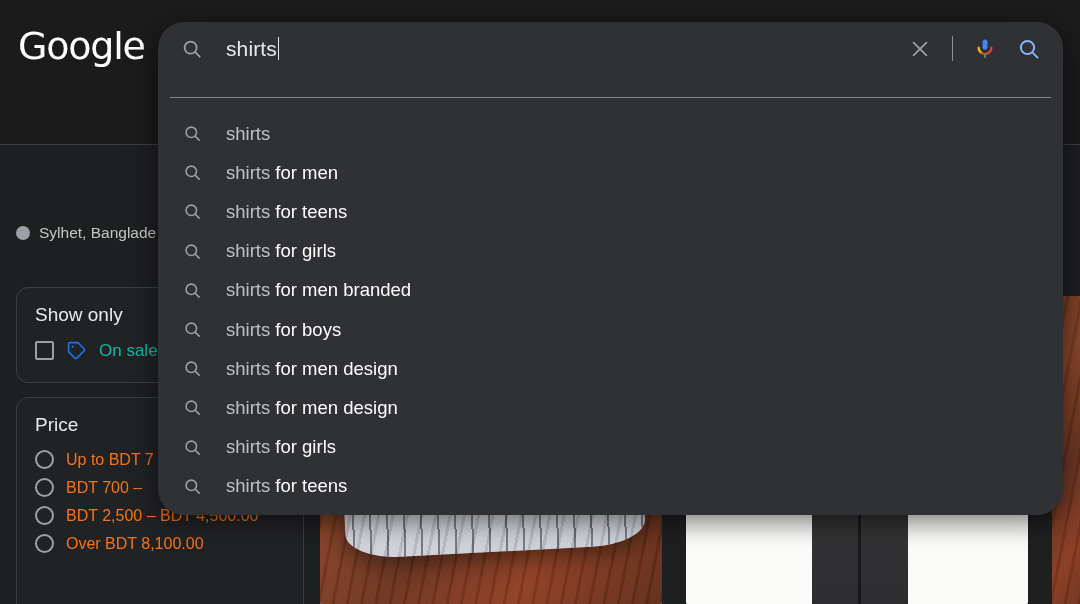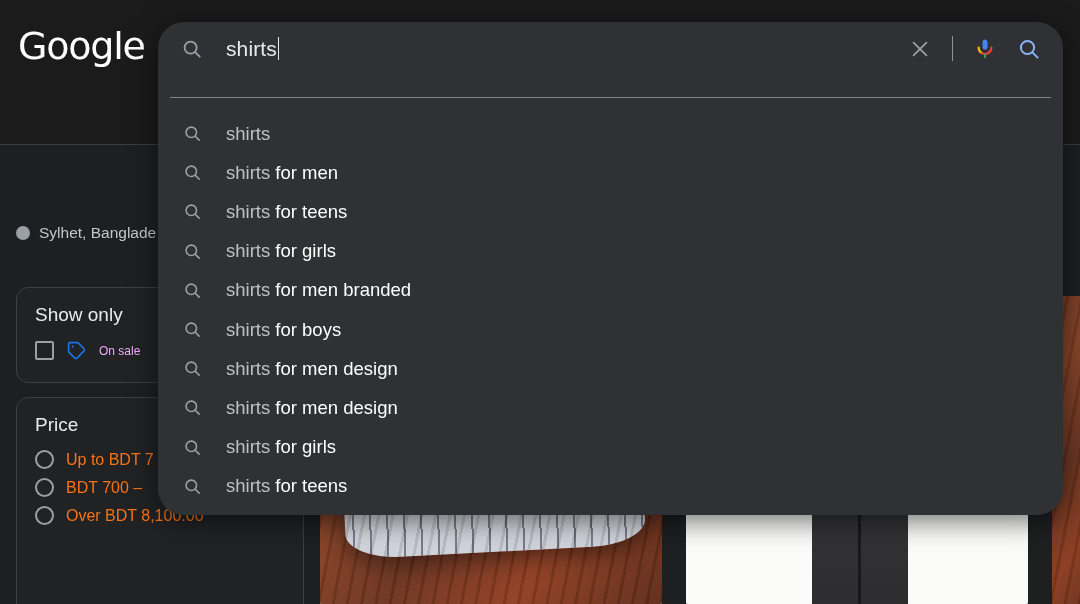--- a/index.html
+++ b/index.html
@@ -67,21 +67,21 @@
     font-size: 19px; color: #e8eaed; font-weight: 400;
     margin-bottom: 14px;
   }
   .chk-row { display: flex; align-items: center; gap: 12px; }
   .checkbox {
     width: 19px; height: 19px;
     border: 2px solid #9aa0a6; border-radius: 2px;
     flex: none;
   }
   .tag-icon { flex: none; display: block; }
-  .chk-label { font-size: 12px; color: #f0abfc; white-space: nowrap; }
+  .chk-label { font-size: 17px; color: #14b8a6; white-space: nowrap; }
 
   .radio-row {
     display: flex; align-items: center; gap: 12px;
     margin-bottom: 9px;
   }
   .radio {
     width: 19px; height: 19px; border-radius: 50%;
     border: 2px solid #9aa0a6; flex: none;
   }
   .radio-label { font-size: 16px; color: #f97316; white-space: nowrap; }
@@ -252,20 +252,24 @@
     <div class="radio-row">
       <span class="radio"></span>
       <span class="radio-label">Up to BDT 7</span>
     </div>
     <div class="radio-row">
       <span class="radio"></span>
       <span class="radio-label">BDT 700 – </span>
     </div>
     <div class="radio-row">
       <span class="radio"></span>
+      <span class="radio-label">BDT 2,500 – BDT 4,500.00</span>
+    </div>
+    <div class="radio-row">
+      <span class="radio"></span>
       <span class="radio-label">Over BDT 8,100.00</span>
     </div>
   </div>
 
   <div class="product-strip">
     <div class="product-card">
       <div class="prod-wood">
         <div class="prod-shirt"></div>
       </div>
     </div>

